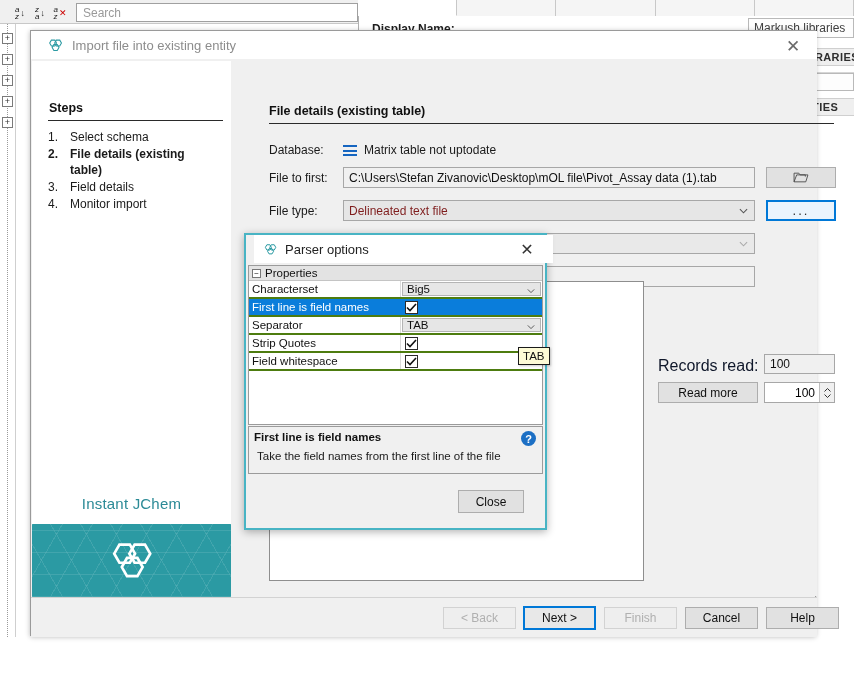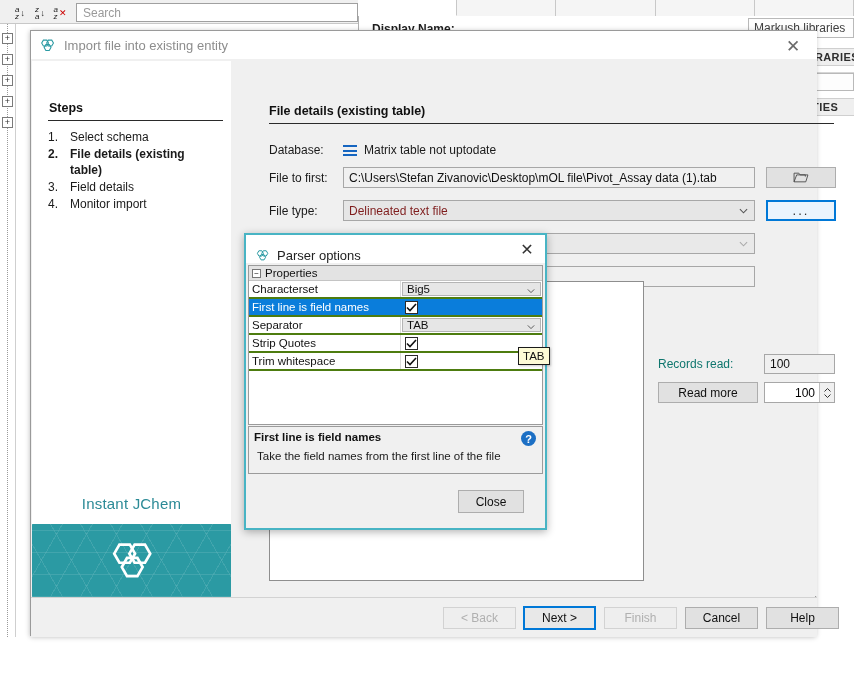--- a/index.html
+++ b/index.html
@@ -87,21 +87,21 @@
   }
 
   
   #wizard {
     position:absolute; left:30px; top:30px; width:786px; height:606px;
     background:#f0f0f0; border:1px solid #9a9a9a;
     box-shadow:0 1px 5px rgba(0,0,0,.28);
   }
   .wiz-title {
     position:absolute; left:0; top:0; width:786px; height:28px;
-    background:#ffffff; display:flex; align-items:center; padding-left:8px;
+    background:#ffffff; display:flex; align-items:center; padding-left:16px;
   }
   .wiz-title .logo { margin-right:8px; display:block; }
   .wiz-title .txt { color:#8d8d8d; font-size:13px; }
   .wiz-close {
     position:absolute; right:0; top:0; width:44px; height:30px;
     display:flex; align-items:center; justify-content:center;
     color:#6b6b6b; font-size:17px; cursor:default;
   }
 
   .wiz-body {
@@ -185,21 +185,21 @@
     display:grid; grid-template-columns:repeat(3,1fr); grid-template-rows:repeat(3,1fr); gap:1px;
     padding:1px;
   }
   .grid-icon b { display:block; background:#7a7a7a; }
 
   .preview-pane {
     position:absolute; left:38px; top:220px; width:375px; height:300px;
     background:#ffffff; border:1px solid #8e8e8e;
   }
 
-  .records-label { position:absolute; left:427px; top:296px; font-size:12px; color:#0f766e; }
+  .records-label { position:absolute; left:427px; top:296px; font-size:16px; color:#0f172a; }
   .records-box {
     position:absolute; left:533px; top:293px; width:71px; height:20px;
     background:#f0f0f0; border:1px solid #a7a7a7; font-size:12px; padding:2px 5px; color:#111;
   }
   .spin {
     position:absolute; left:533px; top:321px; width:71px; height:21px;
     background:#ffffff; border:1px solid #a7a7a7; display:flex; align-items:center;
   }
   .spin .val { flex:1; text-align:right; padding-right:4px; font-size:12px; }
   .spin .arrows {
@@ -212,22 +212,22 @@
     background:#f0f0f0; border-top:1px solid #d2d2d2;
   }
 
   
   #parser {
     position:absolute; left:244px; top:233px; width:303px; height:297px;
     background:#f0f0f0; border:2px solid #48b4c4;
     box-shadow:0 2px 8px rgba(0,0,0,.3);
   }
   .p-title {
-    position:absolute; left:0; top:0; width:299px; height:28px; background:#ffffff;
-    display:flex; align-items:flex-end; padding-left:9px;
+    position:absolute; left:8px; top:0; width:299px; height:28px; background:#ffffff;
+    display:flex; align-items:center; padding-left:9px;
   }
   .p-title .txt { font-size:13px; color:#222; margin-left:7px; }
   .p-close {
     position:absolute; right:2px; top:1px; width:32px; height:26px;
     display:flex; align-items:center; justify-content:center; color:#333; font-size:16px;
   }
   .p-table {
     position:absolute; left:2px; top:30px; width:295px; height:160px;
     background:#ffffff; border:1px solid #9b9b9b; overflow:hidden;
   }
@@ -541,21 +541,21 @@
       <div class="v">
         <span class="cbx">
           <svg width="11" height="9" viewBox="0 0 11 9">
             <path d="M1 4.5 L4 7.5 L10 1" fill="none" stroke="#111" stroke-width="1.6"></path>
           </svg>
         </span>
       </div>
     </div>
 
     <div class="p-row">
-      <div class="k">Trim whitespace</div>
+      <div class="k">Field whitespace</div>
       <div class="v">
         <span class="cbx">
           <svg width="11" height="9" viewBox="0 0 11 9">
             <path d="M1 4.5 L4 7.5 L10 1" fill="none" stroke="#111" stroke-width="1.6"></path>
           </svg>
         </span>
       </div>
     </div>
   </div>
 

